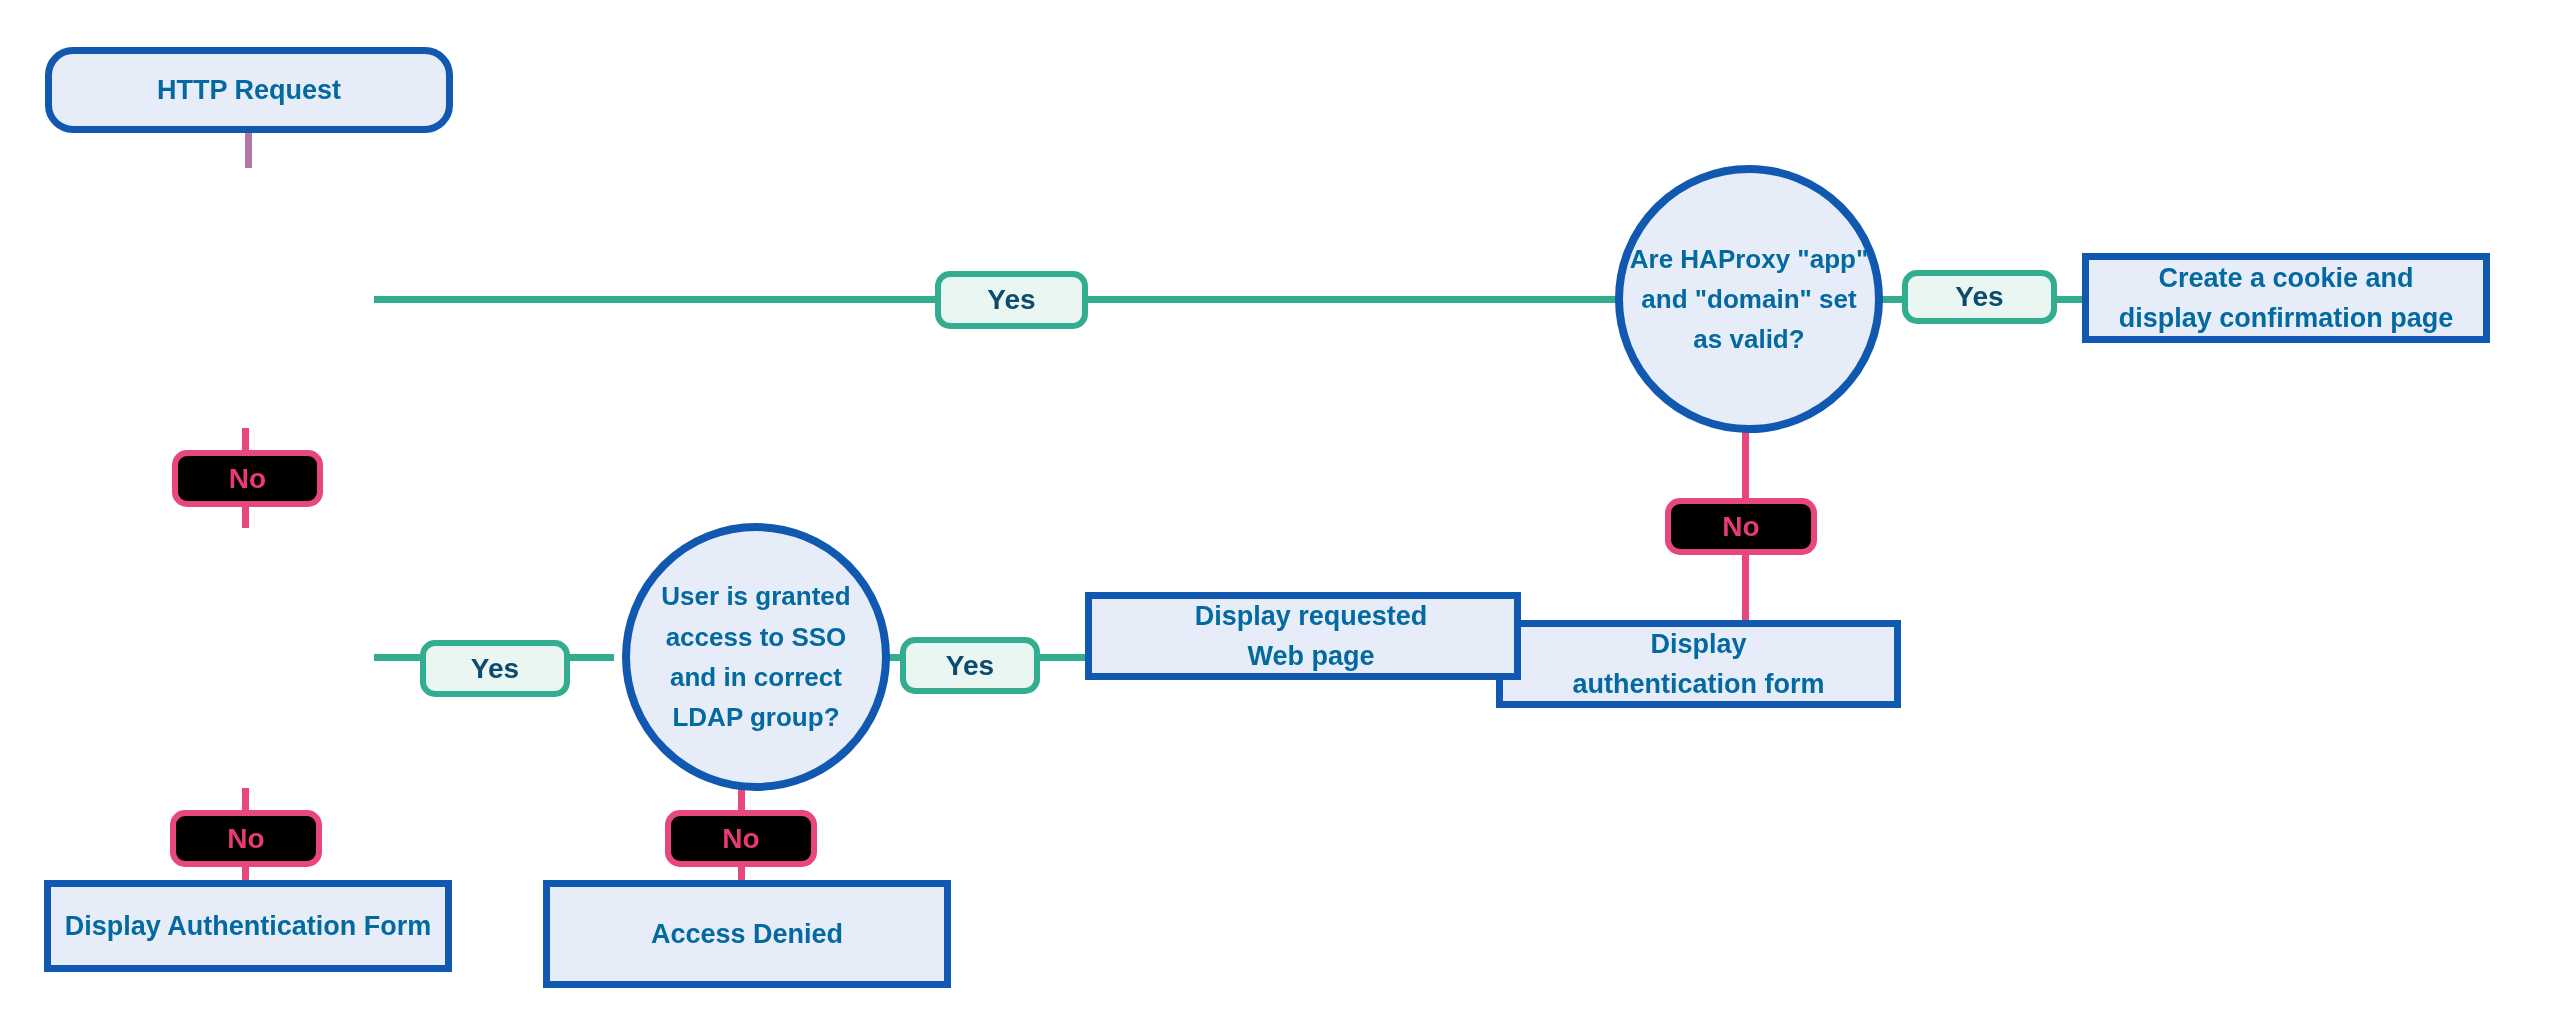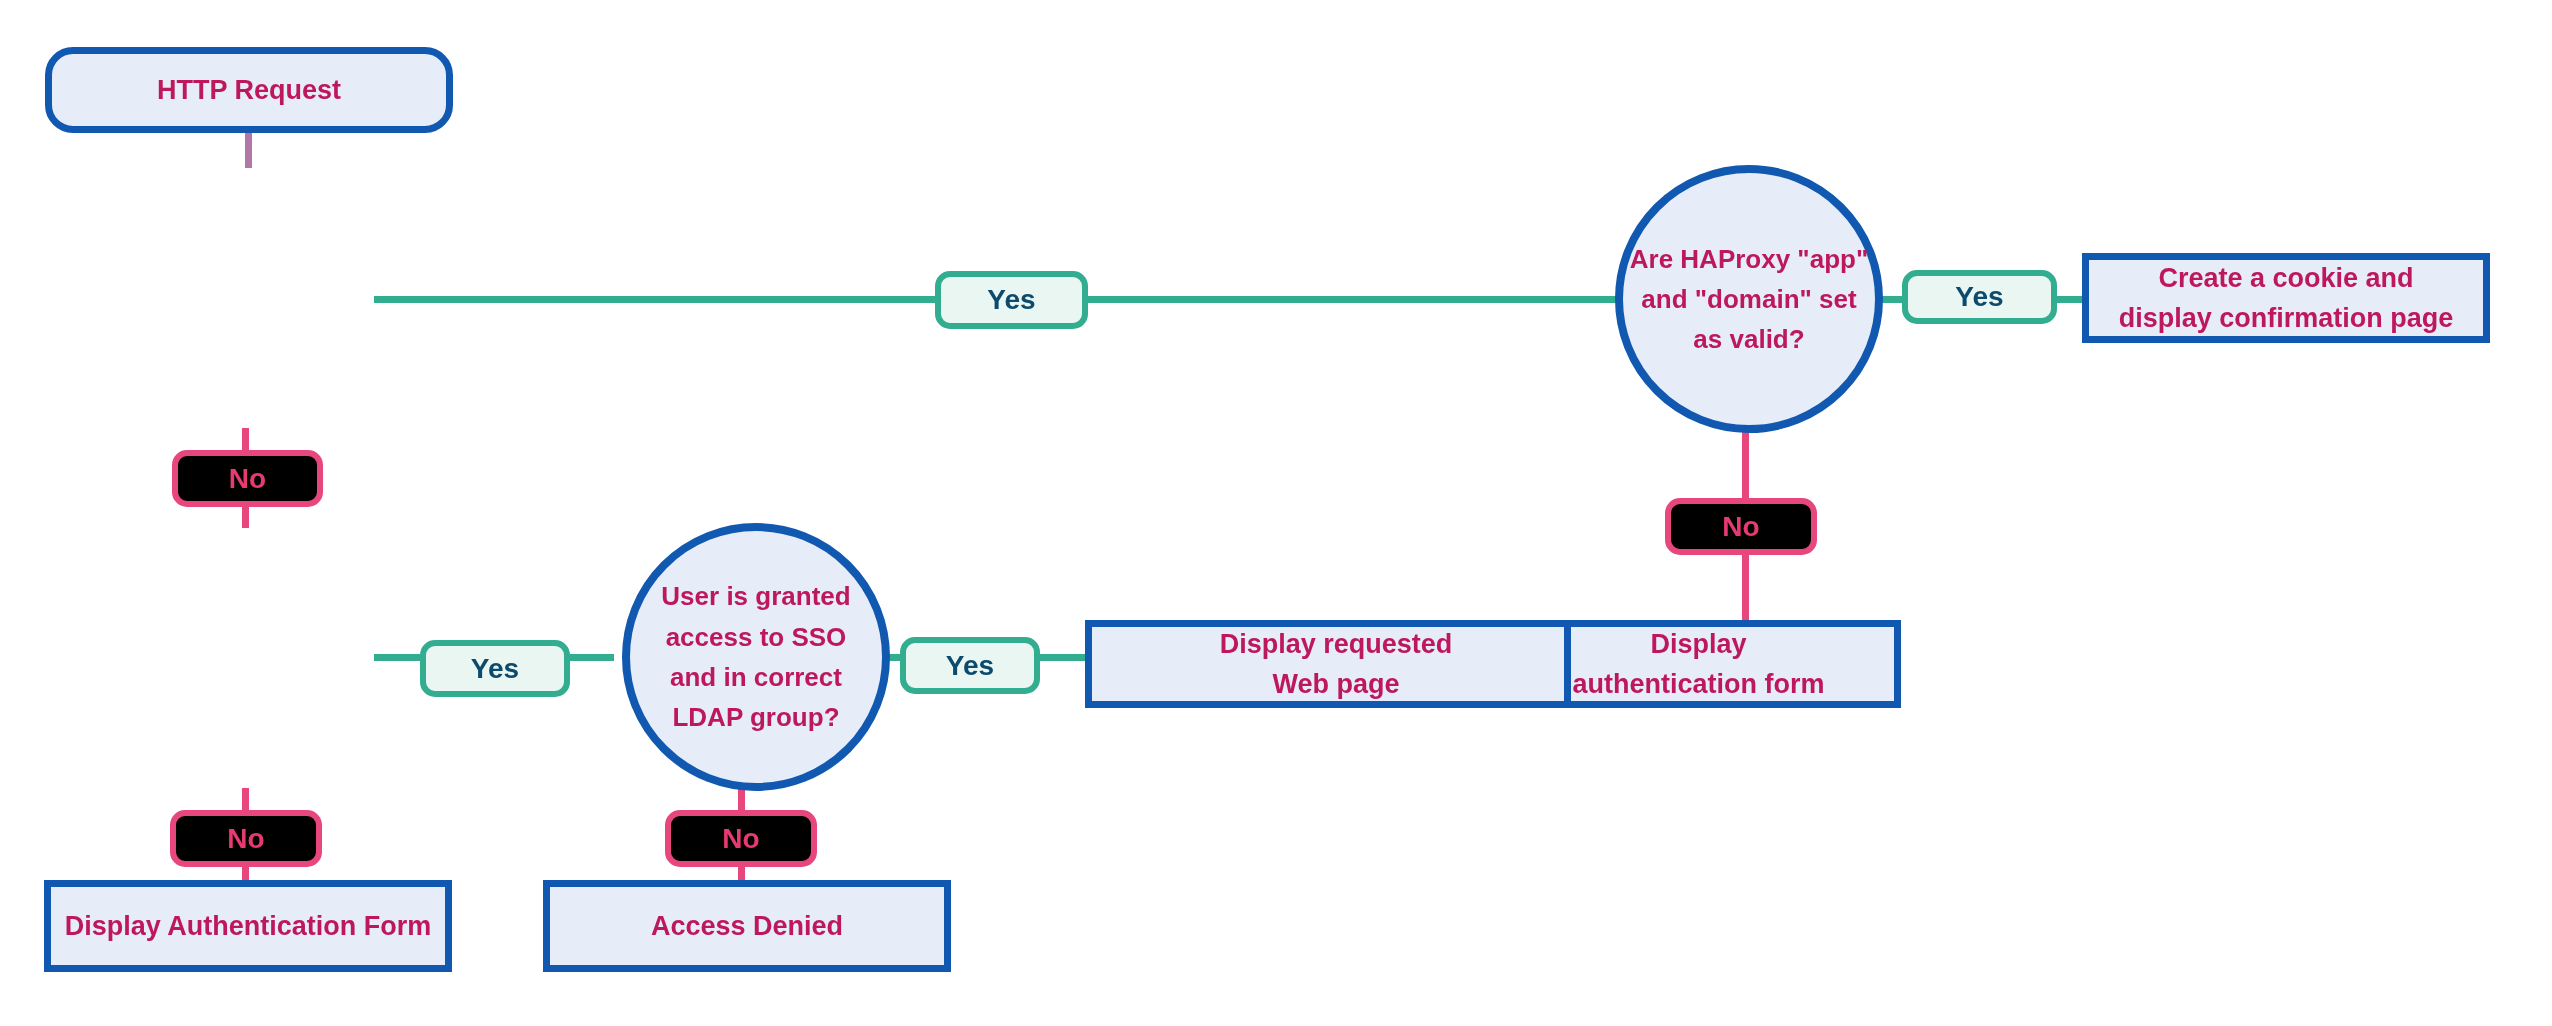--- a/index.html
+++ b/index.html
@@ -11,21 +11,21 @@
   .line { position:absolute; }
   .h { height:7px; }
   .v { width:7px; }
   .green  { background:#32ad90; }
   .pink   { background:#e8477e; }
   .purple { background:#b277a7; }
   
   .node {
     position:absolute; box-sizing:border-box;
     display:flex; align-items:center; justify-content:center; text-align:center;
-    background:#e6ecf8; border:7px solid #1158b0; color:#be185d;
+    background:#e6ecf8; border:7px solid #1158b0; color:#0369a1;
     font-weight:700; font-size:27px; line-height:1.5; white-space:pre-line;
   }
   .rounded { border-radius:28px; }
   .circle  { border-radius:50%; border-width:8px; font-size:26px; line-height:1.55; }
   
   .edge-label {
     position:absolute; box-sizing:border-box;
     display:flex; align-items:center; justify-content:center;
     border:6px solid; border-radius:15px;
     font-weight:700; font-size:28px; white-space:pre;
@@ -70,30 +70,30 @@
   </div>
 
 
   <div class="node circle" style="left:622px; top:523px; width:268px; height:268px;">
     <span>User is granted
 access to SSO
 and in correct
 LDAP group?</span>
   </div>
 
-  <div class="node" style="left:1085px; top:620px; width:486px; height:88px;padding-left:16px;">
+  <div class="node" style="left:1085px; top:592px; width:436px; height:88px;padding-left:16px;">
     <span>Display requested
 Web page</span>
   </div>
 
   <div class="node" style="left:44px; top:880px; width:408px; height:92px;">
     <span>Display Authentication Form</span>
   </div>
 
-  <div class="node" style="left:543px; top:880px; width:408px; height:92px;">
+  <div class="node" style="left:543px; top:880px; width:408px; height:108px;">
     <span>Access Denied</span>
   </div>
 
   <div class="edge-label yes" style="left:935px; top:271px; width:153px; height:58px;">
     <span>Yes</span>
   </div>
 
   <div class="edge-label yes" style="left:1902px; top:270px; width:155px; height:54px;">
     <span>Yes</span>
   </div>

